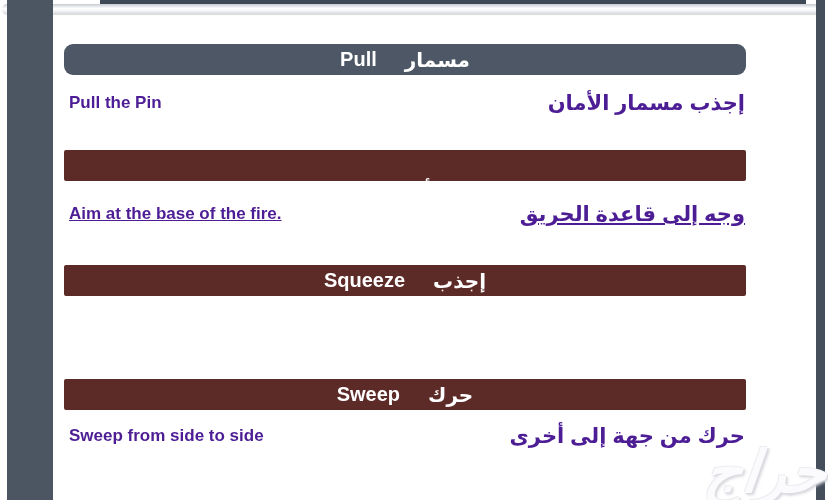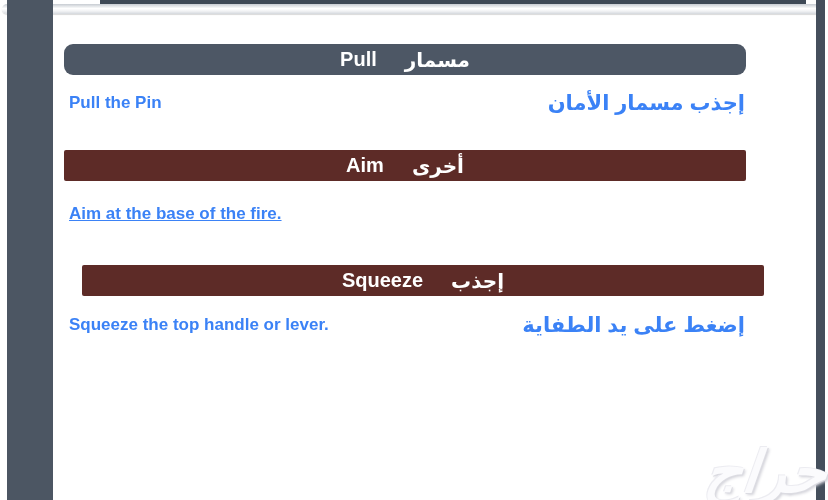--- a/index.html
+++ b/index.html
@@ -19,26 +19,26 @@
   .right-strip{position:absolute;right:3px;top:0;bottom:0;width:9px;background:#454f5c;}
   
   .section-bar{
     position:absolute;left:64px;width:682px;height:31px;
     display:flex;align-items:center;justify-content:center;gap:28px;
     color:#ffffff;font-weight:bold;font-size:20px;border-radius:2px;
   }
   .section-bar.rounded{border-radius:9px;}
   .bar-pull{top:44px;}
   .bar-aim{top:150px;}
-  .bar-squeeze{top:265px;margin-left:18px;}
+  .bar-squeeze{top:265px;}
   .bar-sweep{top:379px;}
   .section-row{
     position:absolute;left:64px;width:682px;height:24px;
     display:flex;align-items:center;justify-content:space-between;
-    font-weight:bold;font-size:17px;color:#3b82f6;
+    font-weight:bold;font-size:17px;color:#4c1d95;
     padding:0;box-sizing:border-box;
   }
   .row-pull{top:91px;}
   .row-aim{top:202px;text-decoration:underline;}
   .row-squeeze{top:313px;}
   .row-sweep{top:424px;}
   .en-text{padding-left:5px;}
   .ar-text{padding-right:1px;font-size:21px;}
   
   .watermark{
@@ -61,33 +61,38 @@
 
   <div class="section-bar rounded bar-pull" style="background-color: rgb(77, 87, 101);">
     <span>Pull</span>
     <span>مسمار</span>
   </div>
   <div class="section-row row-pull">
     <span class="en-text">Pull the Pin</span>
     <span class="ar-text">إجذب مسمار الأمان</span>
   </div>
 
-  <div class="section-bar bar-aim" style="background-color: rgb(93, 43, 39);">
+  <div class="section-bar bar-aim" style="background-color: rgb(93, 43, 39); flex-direction: column;">
     <span>Aim</span>
     <span>أخرى</span>
   </div>
   <div class="section-row row-aim">
     <span class="en-text">Aim at the base of the fire.</span>
+    <span class="ar-text">وجه إلى قاعدة الحريق</span>
   </div>
 
   <div class="section-bar bar-squeeze" style="background-color: rgb(93, 43, 39);">
     <span>Squeeze</span>
     <span>إجذب</span>
   </div>
-  <div class="section-row row-squeeze">
-    <span class="en-text">Squeeze the top handle or lever.</span>
-    <span class="ar-text">إضغط على يد الطفاية</span>
+
+  <div class="section-bar bar-sweep" style="background-color: rgb(93, 43, 39);">
+    <span>Sweep</span>
+    <span>حرك</span>
   </div>
-
+  <div class="section-row row-sweep">
+    <span class="en-text">Sweep from side to side</span>
+    <span class="ar-text">حرك من جهة إلى أخرى</span>
+  </div>
 
   <div class="watermark">حراج</div>
 
 </div>
 
 </body></html>

